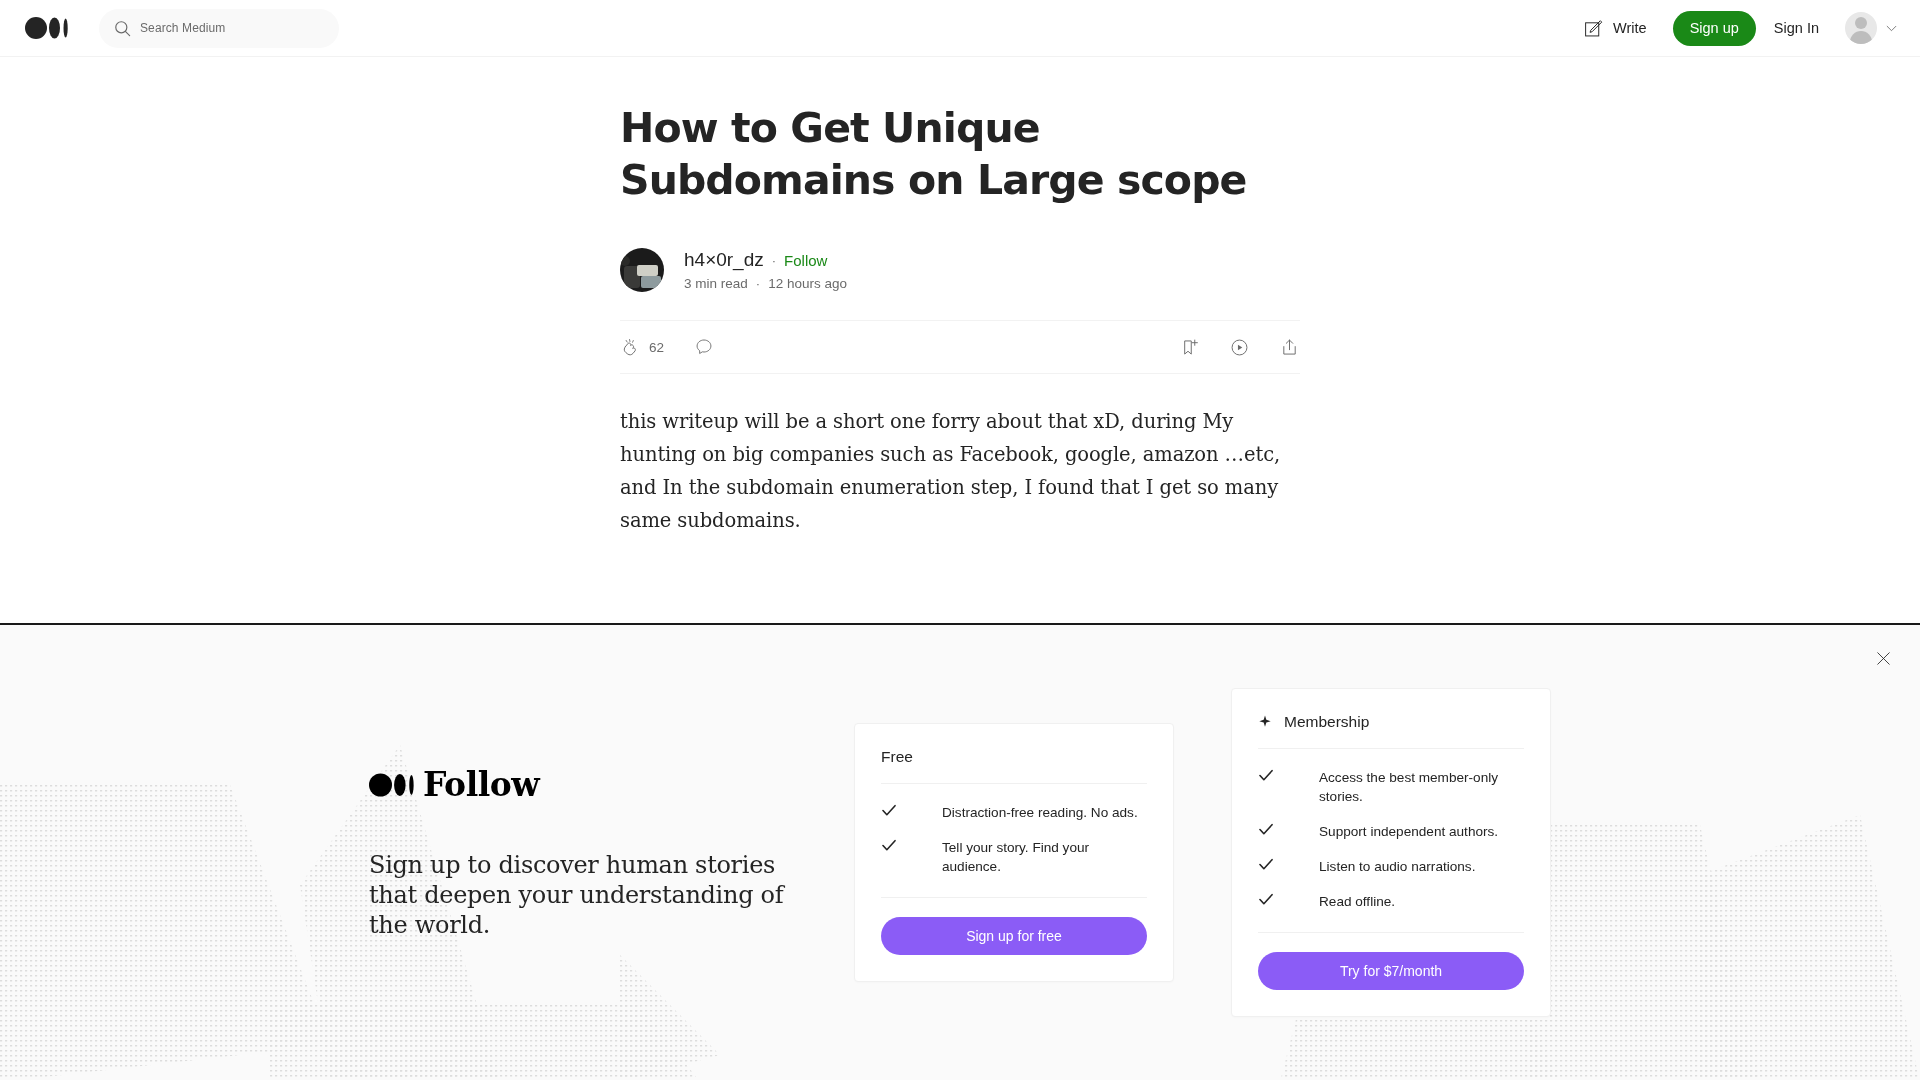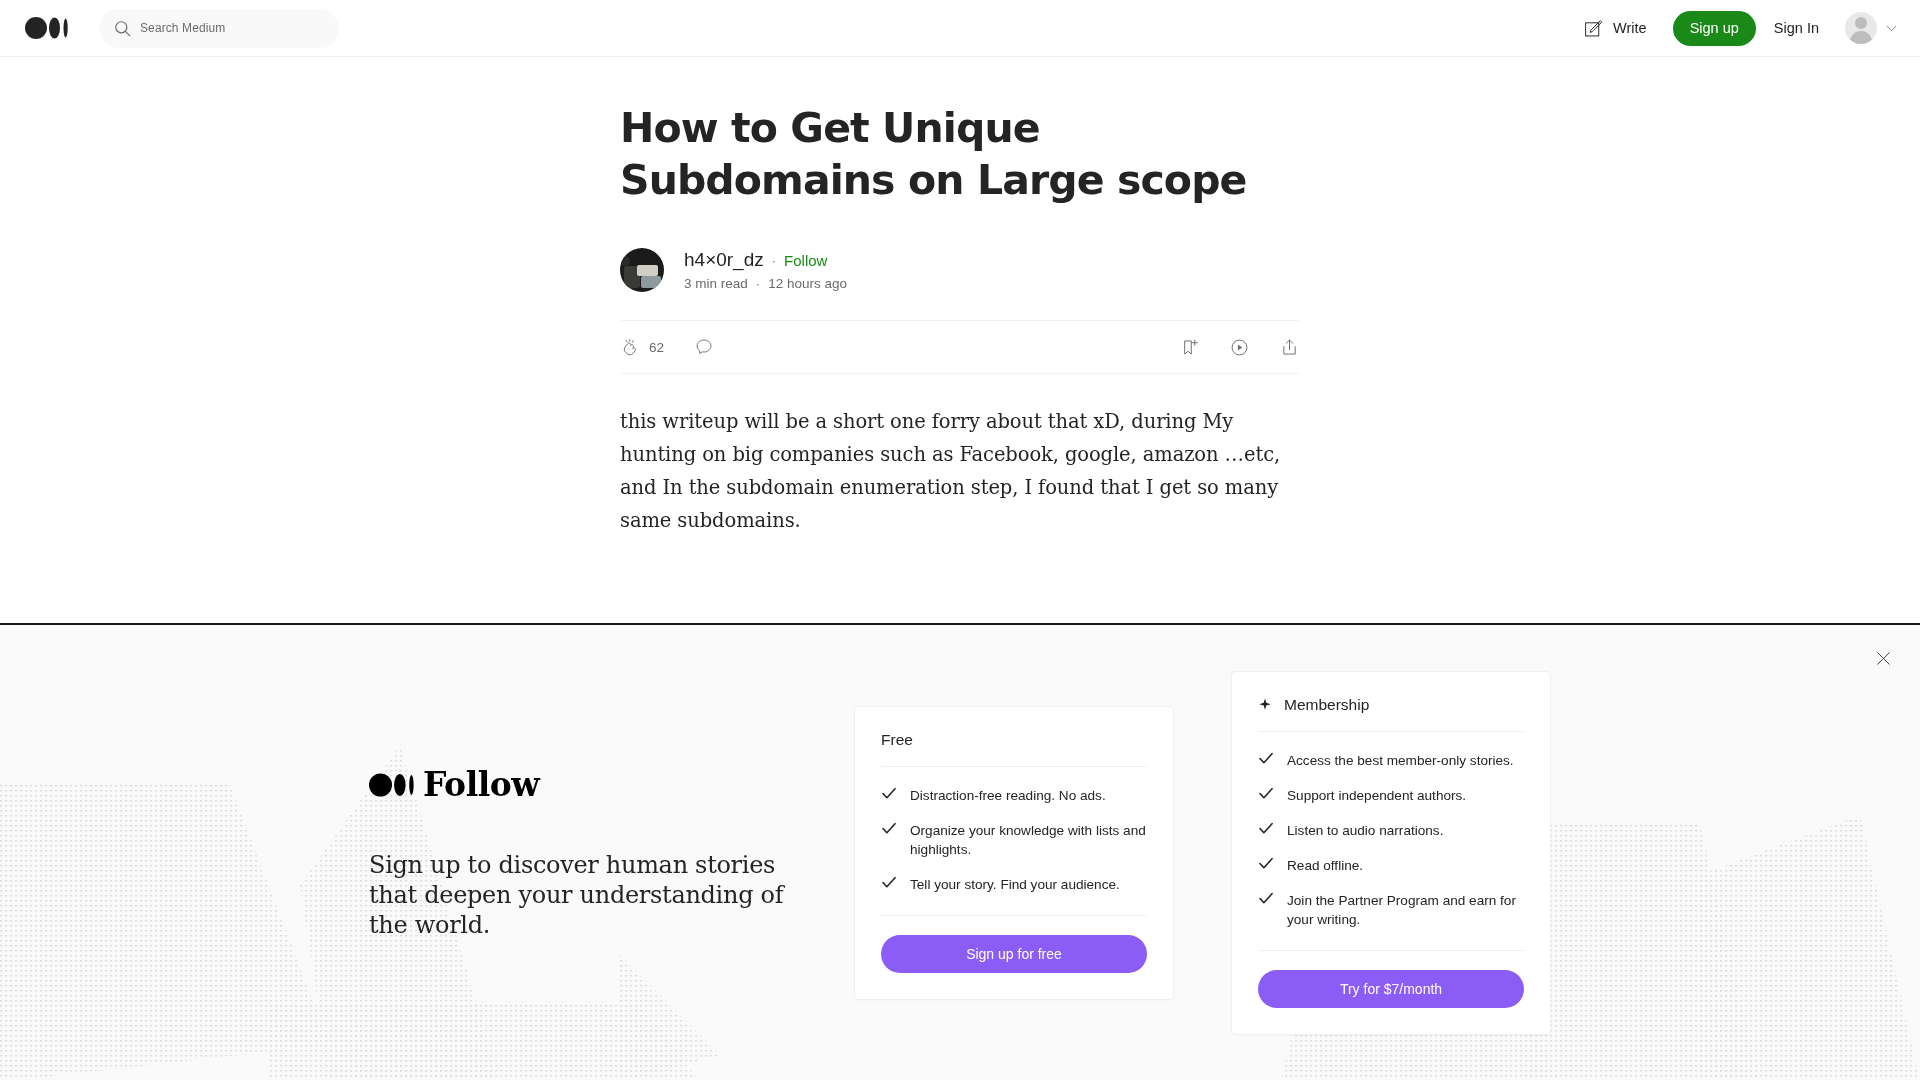--- a/index.html
+++ b/index.html
@@ -187,21 +187,21 @@
     box-shadow: 0 1px 2px rgba(0,0,0,.02);
   }
   .card-free { width: 320px; margin-right: 57px; align-self: center; }
   .card-member { width: 320px; align-self: center; }
   .card-title {
     font-size: 15.5px; font-weight: normal; color: #242424;
     display: flex; align-items: center; gap: 12px;
   }
   .card-rule { border-top: 1px solid #f0f0f0; margin: 17px 0 19px; }
   .card-rule-bottom { border-top: 1px solid #f0f0f0; margin: 21px 0 19px; }
-  .feature { display: flex; align-items: flex-start; margin-bottom: 16px; }
+  .feature { display: flex; align-items: flex-start; margin-bottom: 16px; gap: 32px; }
   .feature:last-of-type { margin-bottom: 0; }
   .check { flex: 0 0 auto; width: 16px; margin-right: 13px; margin-top: 1px; }
   .feature-text { font-size: 13.6px; line-height: 19px; color: #242424; }
   .cta-btn {
     width: 100%; height: 38px;
     background: #8b5cf6; color: #fff;
     border: none; border-radius: 99px;
     font-size: 14px; cursor: pointer;
     font-family: "Liberation Sans", sans-serif;
     display: flex; align-items: center; justify-content: center;
@@ -362,26 +362,20 @@
       <div class="feature">
         <svg class="check" width="15" height="13" viewBox="0 0 16 14">
           <path d="M1.5 7l4.2 4.6L14.5 1.8" fill="none" stroke="#242424" stroke-width="1.7" stroke-linecap="round" stroke-linejoin="round"></path>
         </svg>
         <span class="feature-text">Distraction-free reading. No ads.</span>
       </div>
       <div class="feature">
         <svg class="check" width="15" height="13" viewBox="0 0 16 14">
           <path d="M1.5 7l4.2 4.6L14.5 1.8" fill="none" stroke="#242424" stroke-width="1.7" stroke-linecap="round" stroke-linejoin="round"></path>
         </svg>
-        <span class="feature-text">Organize your knowledge with lists and highlights.</span>
-      </div>
-      <div class="feature">
-        <svg class="check" width="15" height="13" viewBox="0 0 16 14">
-          <path d="M1.5 7l4.2 4.6L14.5 1.8" fill="none" stroke="#242424" stroke-width="1.7" stroke-linecap="round" stroke-linejoin="round"></path>
-        </svg>
         <span class="feature-text">Tell your story. Find your audience.</span>
       </div>
 
       <div class="card-rule-bottom"></div>
       <button class="cta-btn">Sign up for free</button>
     </div>
 
     <div class="plan-card card-member">
       <div class="card-title">
         <svg width="14" height="14" viewBox="0 0 16 16">
@@ -408,24 +402,18 @@
           <path d="M1.5 7l4.2 4.6L14.5 1.8" fill="none" stroke="#242424" stroke-width="1.7" stroke-linecap="round" stroke-linejoin="round"></path>
         </svg>
         <span class="feature-text">Listen to audio narrations.</span>
       </div>
       <div class="feature">
         <svg class="check" width="15" height="13" viewBox="0 0 16 14">
           <path d="M1.5 7l4.2 4.6L14.5 1.8" fill="none" stroke="#242424" stroke-width="1.7" stroke-linecap="round" stroke-linejoin="round"></path>
         </svg>
         <span class="feature-text">Read offline.</span>
       </div>
-      <div class="feature">
-        <svg class="check" width="15" height="13" viewBox="0 0 16 14">
-          <path d="M1.5 7l4.2 4.6L14.5 1.8" fill="none" stroke="#242424" stroke-width="1.7" stroke-linecap="round" stroke-linejoin="round"></path>
-        </svg>
-        <span class="feature-text">Join the Partner Program and earn for your writing.</span>
-      </div>
 
       <div class="card-rule-bottom"></div>
       <button class="cta-btn">Try for $7/month</button>
     </div>
   </div>
 </div>
 
 </body></html>

